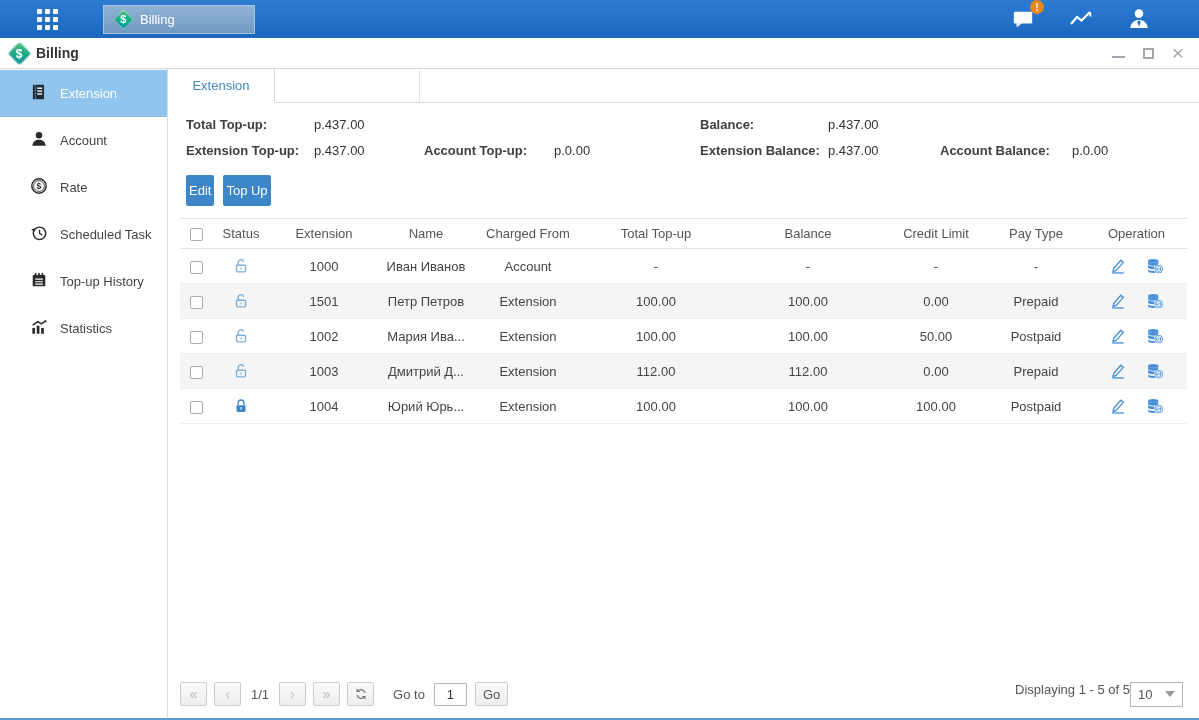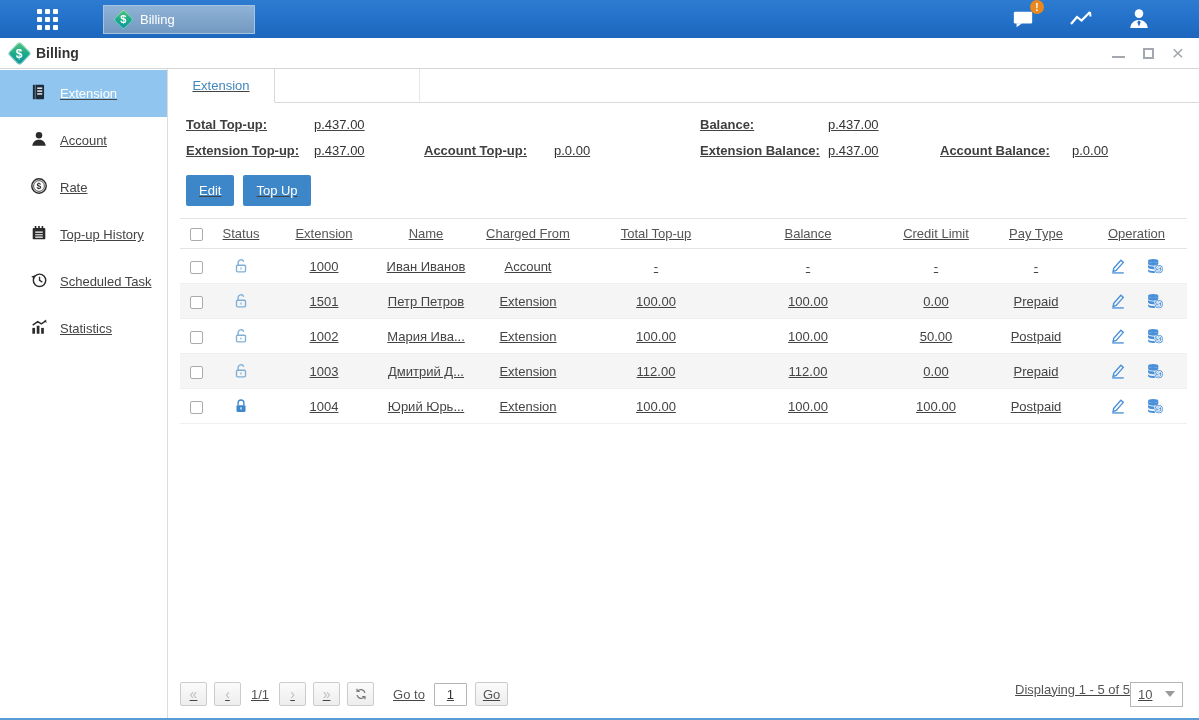--- a/index.html
+++ b/index.html
@@ -46,21 +46,21 @@
     color:#dd9044; font-size:13px; }
   .win-controls { margin-left:auto; margin-right:14px; display:flex; align-items:center;
     gap:16px; z-index:1; }
   .wc { width:14px; height:14px; cursor:pointer; display:flex; align-items:center;
     justify-content:center; }
   .wc-min { width:13px; height:9px; border-bottom:2px solid #a3a8ae; }
   .wc-max { width:11px; height:11px; border:2px solid #a3a8ae; }
   .wc-close { color:#a3a8ae; font-size:21px; line-height:12px; font-weight:normal; }
 
   
-  .body-row { flex:1; display:flex; min-height:0;text-decoration:underline; }
+  .body-row { flex:1; display:flex; min-height:0; }
   .sidebar { width:168px; flex-shrink:0; border-right:1px solid #dcdcdc; padding-top:1px; }
   .side-item { height:47px; display:flex; align-items:center; gap:12px; padding-left:30px;
     font-size:13px; color:#444; cursor:pointer; }
   .side-item svg { width:18px; height:18px; color:#2b2b2b; flex-shrink:0; }
   .side-item.active { background:#90c5ef; color:#fff; }
   .side-item.active svg { color:#1d2a38; }
 
   .content { flex:1; display:flex; flex-direction:column; min-width:0; background:#fff; }
 
   
@@ -72,21 +72,21 @@
 
   
   .summary { padding:14px 7px 0 18px; display:grid;
     grid-template-columns:128px 110px 130px 146px 128px 112px 132px 1fr;
     row-gap:11px; align-items:center; font-size:13px; color:#333; }
   .sum-label { font-weight:bold; color:#3f3f3f; }
 
   
   .actions { margin:17px 0 0 18px; display:flex; gap:9px; }
   .btn-primary { background:#3d87c8; color:#fff; border:none; border-radius:2px;
-    font-size:13px; padding:8px 13px; cursor:pointer;
+    font-size:13px; padding:8px 3px; cursor:pointer;
     font-family:"Liberation Sans","DejaVu Sans",sans-serif; }
 
   
   .table-wrap { margin:12px 12px 0 12px; }
   table { width:100%; border-collapse:collapse; table-layout:fixed; font-size:13px; color:#444; }
   thead th { font-weight:normal; color:#555; height:30px;
     border-top:1px solid #e3e3e3; border-bottom:1px solid #e3e3e3; text-align:center; }
   tbody td { height:35px; text-align:center; border-bottom:1px solid #efefef;
     overflow:hidden; white-space:nowrap; }
   tbody tr:nth-child(even) { background:#f5f5f5; }
@@ -213,33 +213,33 @@
         <div class="side-item">
           <span class="si-icon"><svg viewBox="0 0 20 20">
               <circle cx="10" cy="10" r="8" fill="none" stroke="currentColor" stroke-width="1.6"></circle>
               <circle cx="10" cy="10" r="6" fill="none" stroke="currentColor" stroke-width="0.9"></circle>
               <text x="10" y="13.4" font-size="9.5" font-weight="bold" text-anchor="middle" fill="currentColor">$</text>
             </svg></span>
           <span>Rate</span>
         </div>
         <div class="side-item">
           <span class="si-icon"><svg viewBox="0 0 20 20">
+              <circle cx="10.6" cy="10.4" r="6.9" fill="none" stroke="currentColor" stroke-width="1.6"></circle>
+              <path d="M10.6 6.3v4.2l3.1 1.9" fill="none" stroke="currentColor" stroke-width="1.5"></path>
+              <path d="M4.6 8.6L1.4 6.2l4.3-1.5z" fill="currentColor"></path>
+            </svg></span>
+          <span>Scheduled Task</span>
+        </div>
+        <div class="side-item">
+          <span class="si-icon"><svg viewBox="0 0 20 20">
               <rect x="3" y="4.5" width="14" height="12.5" rx="1" fill="currentColor"></rect>
               <path d="M6.2 2.3v3M10 2.3v3M13.8 2.3v3" stroke="currentColor" stroke-width="1.8" fill="none"></path>
               <path d="M5.8 9h8.4M5.8 12h8.4M5.8 14.6h8.4" stroke="#fff" stroke-width="1.2" fill="none"></path>
             </svg></span>
           <span>Top-up History</span>
-        </div>
-        <div class="side-item">
-          <span class="si-icon"><svg viewBox="0 0 20 20">
-              <circle cx="10.6" cy="10.4" r="6.9" fill="none" stroke="currentColor" stroke-width="1.6"></circle>
-              <path d="M10.6 6.3v4.2l3.1 1.9" fill="none" stroke="currentColor" stroke-width="1.5"></path>
-              <path d="M4.6 8.6L1.4 6.2l4.3-1.5z" fill="currentColor"></path>
-            </svg></span>
-          <span>Scheduled Task</span>
         </div>
         <div class="side-item">
           <span class="si-icon"><svg viewBox="0 0 20 20">
               <g fill="currentColor">
                 <rect x="2.6" y="11" width="3" height="6.5"></rect>
                 <rect x="7.5" y="8.6" width="3" height="8.9"></rect>
                 <rect x="12.4" y="11" width="3" height="6.5"></rect>
               </g>
               <path d="M3 8l5.6-4 4 2.5 4.4-3" fill="none" stroke="currentColor" stroke-width="1.6"></path>
               <path d="M17.8 1.6l.7 3.6-3.1-1.2z" fill="currentColor"></path>

